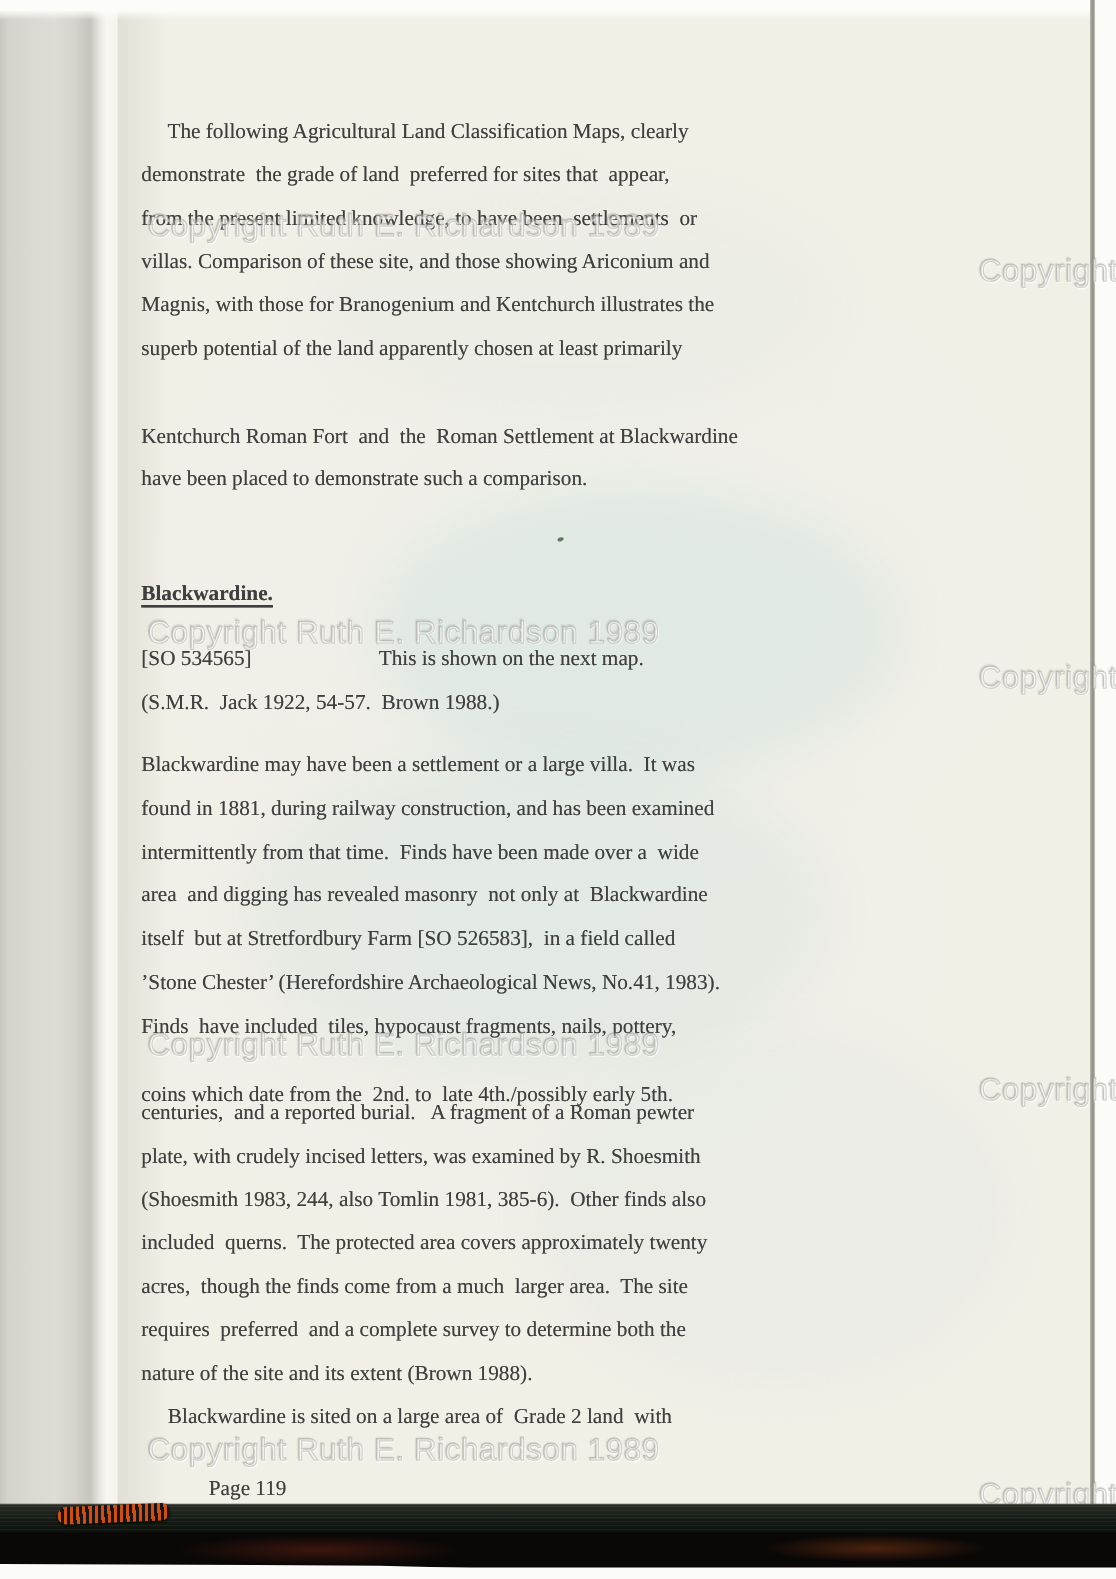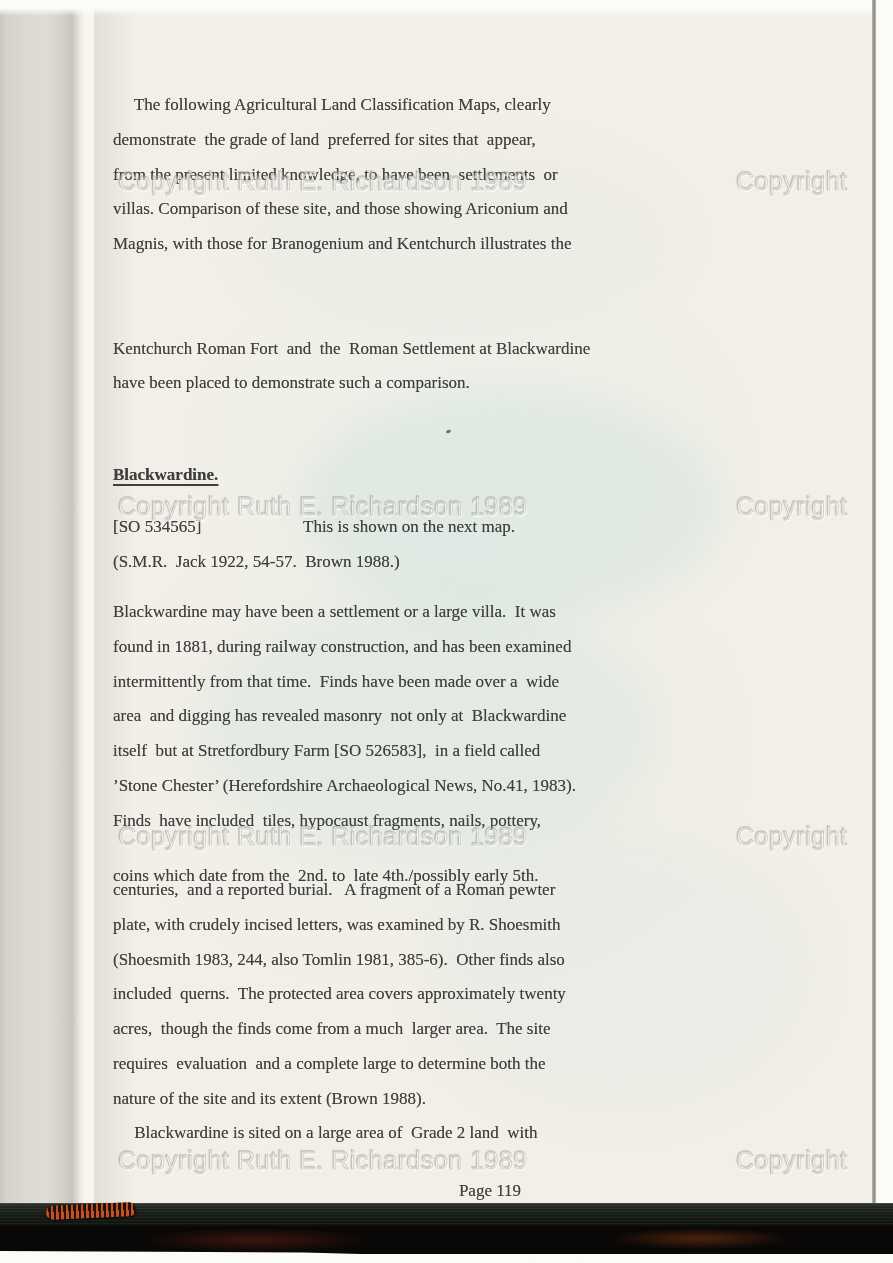--- a/index.html
+++ b/index.html
@@ -44,33 +44,33 @@
   .tl{
     position:absolute;left:0;white-space:pre;
     font-family:Liberation Serif, serif;
     font-size:17px;line-height:35px;
     color:var(--ink,#3f3f3f);
     text-shadow:0 0 .4px rgba(63,63,63,.6);
   }
   .heading{font-weight:bold;text-decoration:underline;
     text-decoration-thickness:1.5px;text-underline-offset:4px;}
   .page-number{position:absolute;left:113px;top:1173px;width:700px;
-    text-align:center;text-indent:54px;}
+    text-align:left;text-indent:54px;}
   
   .wm{
     position:absolute;white-space:pre;
     font-family:"Liberation Sans",sans-serif;
     font-size:25px;line-height:25px;letter-spacing:.5px;
     color:rgba(255,255,255,.22);
     -webkit-text-stroke:1px rgba(152,150,142,.42);
     text-shadow:1px 1.5px 1px rgba(255,255,255,.75), -1px -1px 1px rgba(120,118,110,.22);
     pointer-events:none;
   }
   .wm-l{left:118px;}
-  .wm-r{left:736px;}
+  .wm-r{left:783px;margin-top:36px;}
   .wm-row1{top:169px;} .wm-row2{top:494px;} .wm-row3{top:824px;} .wm-row4{top:1148px;}
   
   .cover-band{
     position:absolute;left:0;top:1203px;width:100%;height:23px;
     background:
       repeating-linear-gradient(0deg, rgba(255,255,255,.05) 0 1px, rgba(255,255,255,0) 1px 3px),
       linear-gradient(180deg,#272c25 0%, var(--cover-cloth,#161b15) 45%, #0e120d 100%);
     border-top:1px solid #4a4a42;
   }
   .headband{
@@ -110,39 +110,40 @@
   <div class="top-strip"></div>
   <div class="right-line"></div>
   <div class="right-strip"></div>
 
   <div class="text-column">
       <div class="tl" style="top: 87px;">     The following Agricultural Land Classification Maps, clearly</div>
       <div class="tl" style="top: 121.8px;">demonstrate  the grade of land  preferred for sites that  appear,</div>
       <div class="tl" style="top: 156.6px;">from the present limited knowledge, to have been  settlements  or</div>
       <div class="tl" style="top: 191.4px;">villas. Comparison of these site, and those showing Ariconium and</div>
       <div class="tl" style="top: 226.2px;">Magnis, with those for Branogenium and Kentchurch illustrates the</div>
+      <div class="tl" style="top: 261px;">superb potential of the land apparently chosen at least primarily</div>
       <div class="tl" style="top: 330.6px; text-align: right;">Kentchurch Roman Fort  and  the  Roman Settlement at Blackwardine</div>
       <div class="tl" style="top: 365.4px;">have been placed to demonstrate such a comparison.</div>
       <div class="tl heading" style="top: 457px;">Blackwardine.</div>
       <div class="tl" style="top: 509px;">[SO 534565]                        This is shown on the next map.</div>
       <div class="tl" style="top: 543.5px;">(S.M.R.  Jack 1922, 54-57.  Brown 1988.)</div>
       <div class="tl" style="top: 594px;">Blackwardine may have been a settlement or a large villa.  It was</div>
       <div class="tl" style="top: 628.75px;">found in 1881, during railway construction, and has been examined</div>
       <div class="tl" style="top: 663.5px;">intermittently from that time.  Finds have been made over a  wide</div>
       <div class="tl" style="top: 698.25px;">area  and digging has revealed masonry  not only at  Blackwardine</div>
       <div class="tl" style="top: 733px;">itself  but at Stretfordbury Farm [SO 526583],  in a field called</div>
       <div class="tl" style="top: 767.75px;">’Stone Chester’ (Herefordshire Archaeological News, No.41, 1983).</div>
       <div class="tl" style="top: 802.5px;">Finds  have included  tiles, hypocaust fragments, nails, pottery,</div>
       <div class="tl" style="top: 858px;">coins which date from the  2nd. to  late 4th./possibly early 5th.</div>
       <div class="tl" style="top: 872px;">centuries,  and a reported burial.   A fragment of a Roman pewter</div>
       <div class="tl" style="top: 906.75px;">plate, with crudely incised letters, was examined by R. Shoesmith</div>
       <div class="tl" style="top: 941.5px;">(Shoesmith 1983, 244, also Tomlin 1981, 385-6).  Other finds also</div>
       <div class="tl" style="top: 976.25px;">included  querns.  The protected area covers approximately twenty</div>
       <div class="tl" style="top: 1011px;">acres,  though the finds come from a much  larger area.  The site</div>
-      <div class="tl" style="top: 1045.75px;">requires  evaluation  and a complete large to determine both the</div>
+      <div class="tl" style="top: 1045.75px;">requires  preferred  and a complete survey to determine both the</div>
       <div class="tl" style="top: 1080.5px;">nature of the site and its extent (Brown 1988).</div>
       <div class="tl" style="top: 1115.25px;">     Blackwardine is sited on a large area of  Grade 2 land  with</div>
     </div>
 
   <div class="tl page-number">Page 119</div>
 
   <div class="wm wm-l wm-row1">Copyright Ruth E. Richardson 1989</div>
   <div class="wm wm-r wm-row1">Copyright</div>
   <div class="wm wm-l wm-row2">Copyright Ruth E. Richardson 1989</div>
   <div class="wm wm-r wm-row2">Copyright</div>

